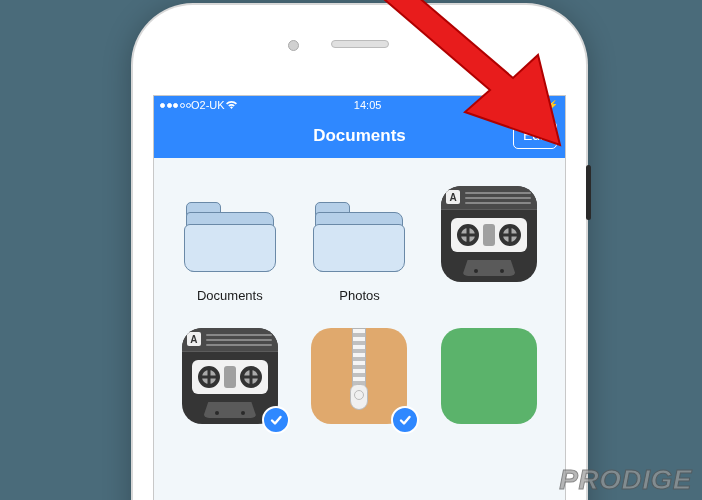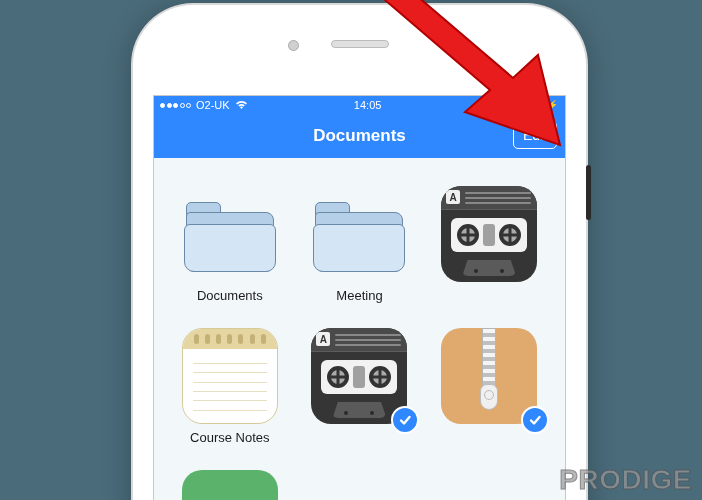--- a/index.html
+++ b/index.html
@@ -62,21 +62,21 @@
   .statusbar {
     height: 18px;
     background: #2f88ff;
     color: #fff;
     font-size: 11px;
     display: flex;
     align-items: center;
     padding: 0 6px;
     justify-content: space-between;
   }
-  .sb-left, .sb-right { display: flex; align-items: center; gap: 5px; }
+  .sb-left, .sb-right { display: flex; align-items: center; }
   .dots { display: flex; gap: 1.5px; }
   .dot { width: 5px; height: 5px; border: 0.8px solid #fff; border-radius: 50%; }
   .dot.fill { background: #fff; }
   .wifi svg { display: block; }
   .battery {
     width: 22px; height: 10px;
     border: 1px solid #fff;
     border-radius: 2px;
     position: relative;
     display: flex; align-items: center;
@@ -280,20 +280,21 @@
   .arrow {
     position: absolute;
     stroke: none;
   }
 
   
   .watermark {
     position: absolute;
     right: 10px; bottom: 8px;
     text-align: left;
+    font-style: italic;
     color: #888;
     opacity: 0.7;
     line-height: 0.9;
   }
   .wm-main {
     font-size: 28px; font-weight: 800;
     letter-spacing: 0.5px;
     color: #9a9a9a;
     -webkit-text-stroke: 1px #555;
   }
@@ -360,21 +361,21 @@
       </div>
 
       <div class="item">
         <div class="icn folder">
           <div class="folder-shape">
             <div class="folder-tab"></div>
             <div class="folder-body"></div>
             <div class="folder-front"></div>
           </div>
         </div>
-        <div class="label">Meeting</div>
+        <div class="label">Photos</div>
       </div>
 
       <div class="item">
         <div class="icn cassette">
           <div class="cass-strip">
             <div class="cass-label-a">A</div>
             <div class="cass-lines">
                 <span></span>
                 <span></span>
                 <span></span>
@@ -382,42 +383,20 @@
           </div>
           <div class="cass-tape">
               <div class="reel"></div>
               <div class="reel-window"></div>
               <div class="reel"></div>
             </div>
           <div class="cass-bottom"></div>
         </div>
       </div>
 
-      <div class="item">
-        <div class="icn notes">
-          <div class="notes-top">
-              <span></span>
-              <span></span>
-              <span></span>
-              <span></span>
-              <span></span>
-              <span></span>
-              <span></span>
-            </div>
-          <div class="notes-lines">
-              <span></span>
-              <span></span>
-              <span></span>
-              <span></span>
-              <span></span>
-              <span></span>
-            </div>
-        </div>
-        <div class="label">Course Notes</div>
-      </div>
 
       <div class="item">
         <div class="icn cassette">
           <div class="cass-strip">
             <div class="cass-label-a">A</div>
             <div class="cass-lines">
                 <span></span>
                 <span></span>
                 <span></span>
               </div>

